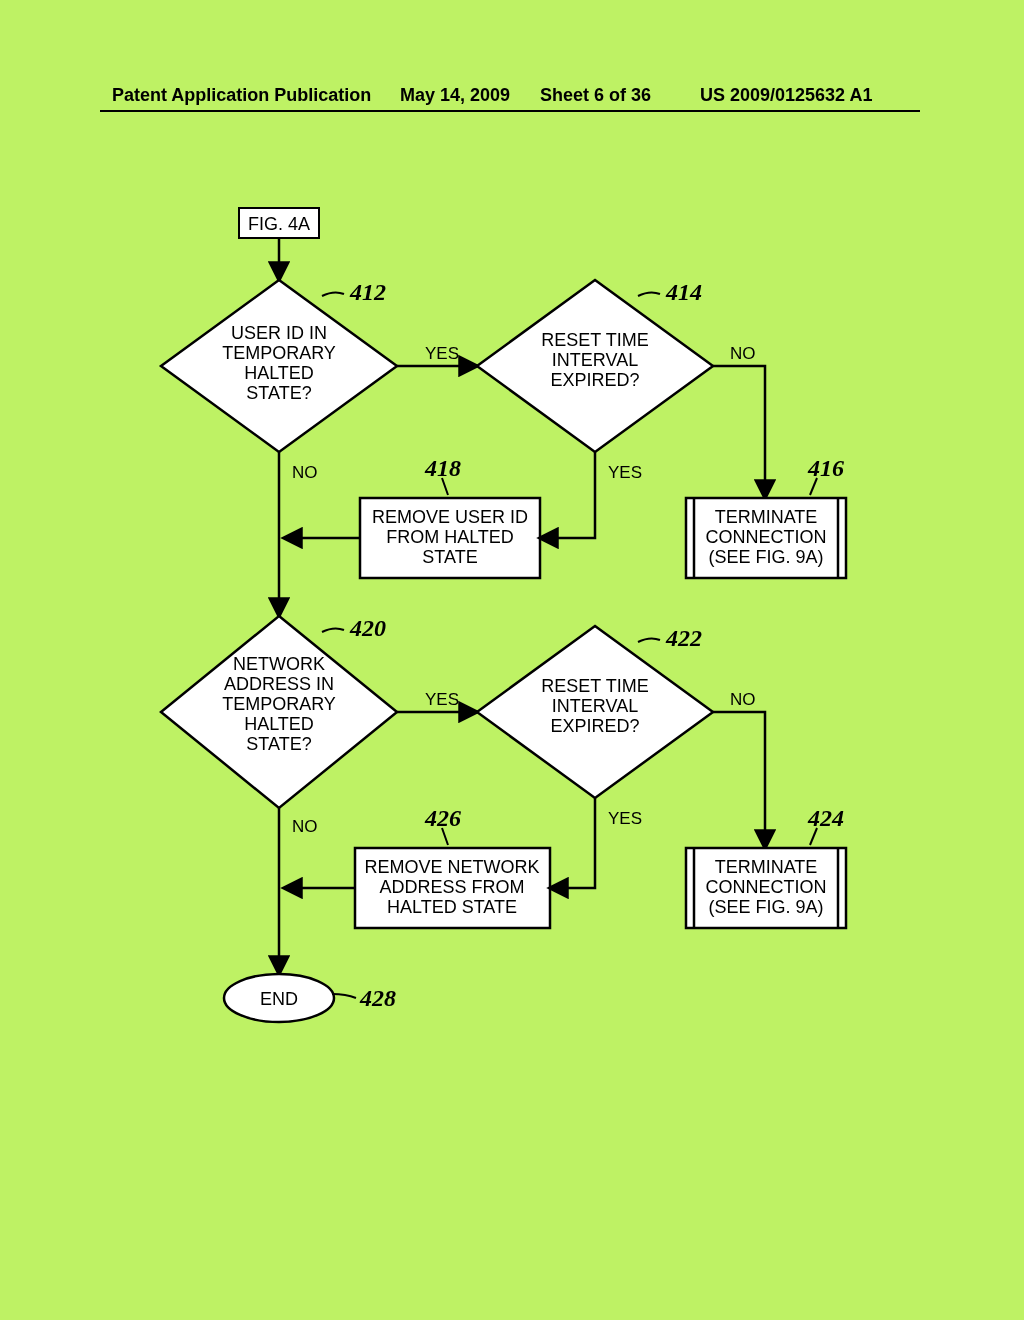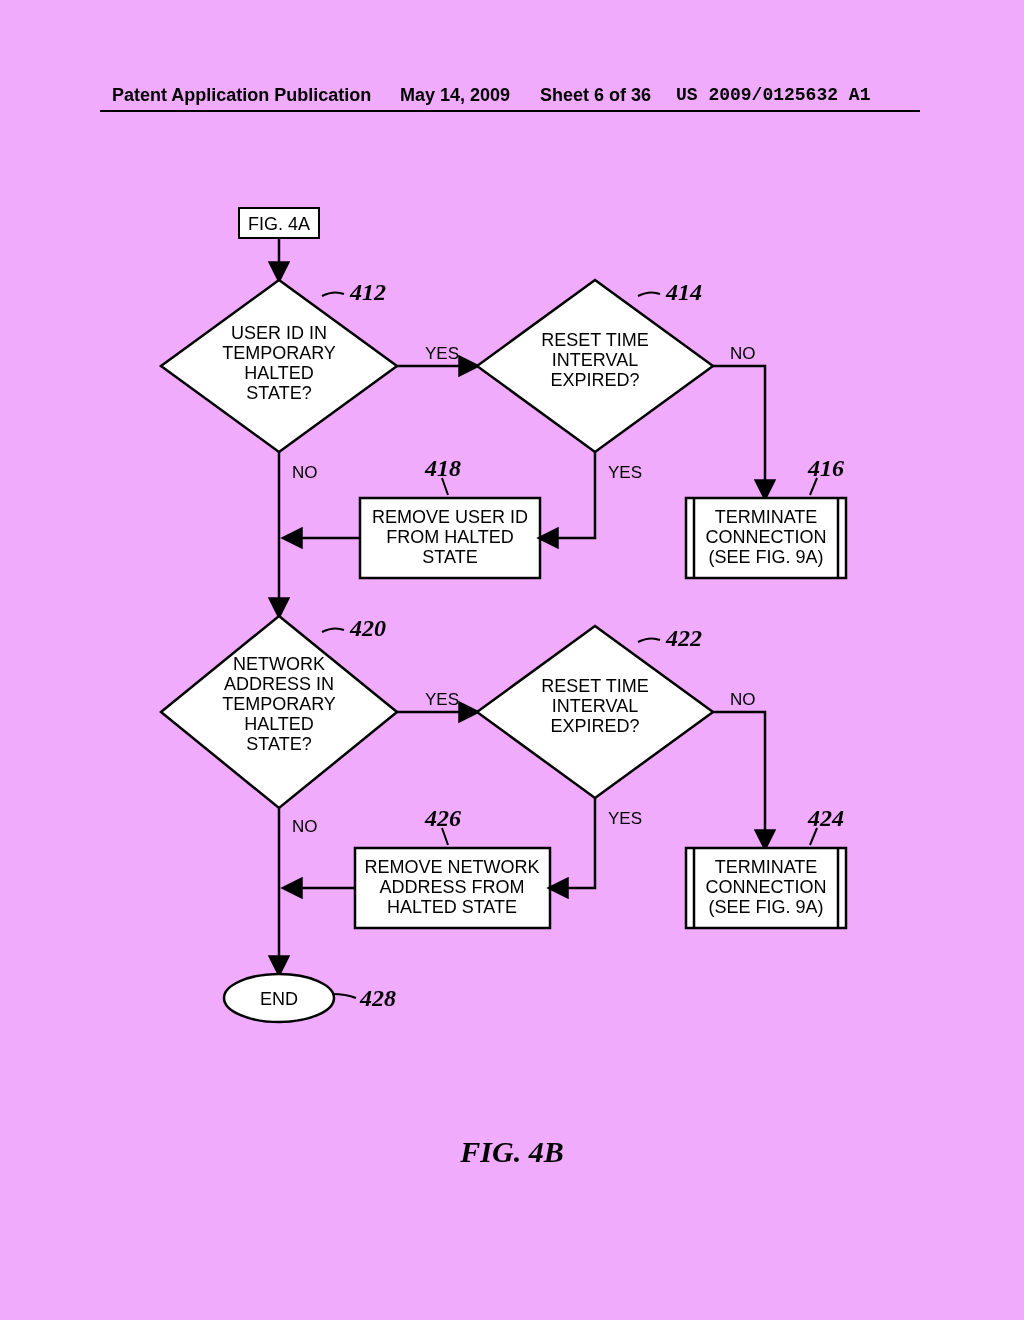--- a/index.html
+++ b/index.html
@@ -6,34 +6,34 @@
     margin: 0;
     padding: 0;
     background: #fff;
     font-family: Arial, Helvetica, sans-serif;
     color: #000;
   }
   .page {
     position: relative;
     width: 1024px;
     height: 1320px;
-    background: #f0abfc;
+    background: #bef264;
   }
   .header {
     position: absolute;
     top: 85px;
     left: 0;
     width: 1024px;
     font-size: 18px;
     font-weight: bold;
   }
   .header .pub   { position: absolute; left: 112px; }
   .header .date  { position: absolute; left: 400px; }
   .header .sheet { position: absolute; left: 540px; text-align: right; }
-  .header .num   { position: absolute; left: 676px; font-family: Liberation Mono, monospace; }
+  .header .num   { position: absolute; left: 700px; }
   .header-rule {
     position: absolute;
     top: 110px;
     left: 100px;
     width: 820px;
     height: 2px;
     background: #000;
   }
   .fig-title {
     position: absolute;
@@ -205,14 +205,13 @@
     <line x1="279" y1="808" x2="279" y2="974" stroke="#000" stroke-width="2.5" marker-end="url(#arrow)"></line>
 
     <g>
       <ellipse cx="279" cy="998" rx="55" ry="24" fill="#fff" stroke="#000" stroke-width="2.5"></ellipse>
       <text class="lbl" x="279" y="1005" text-anchor="middle">END</text>
     </g>
     <path d="M 332 994 Q 346 994 356 998" stroke="#000" stroke-width="2" fill="none"></path>
     <text class="ref" x="360" y="1006">428</text>
   </svg>
 
-  <div class="fig-title">FIG.  4B</div>
 </div>
 
 </body></html>

